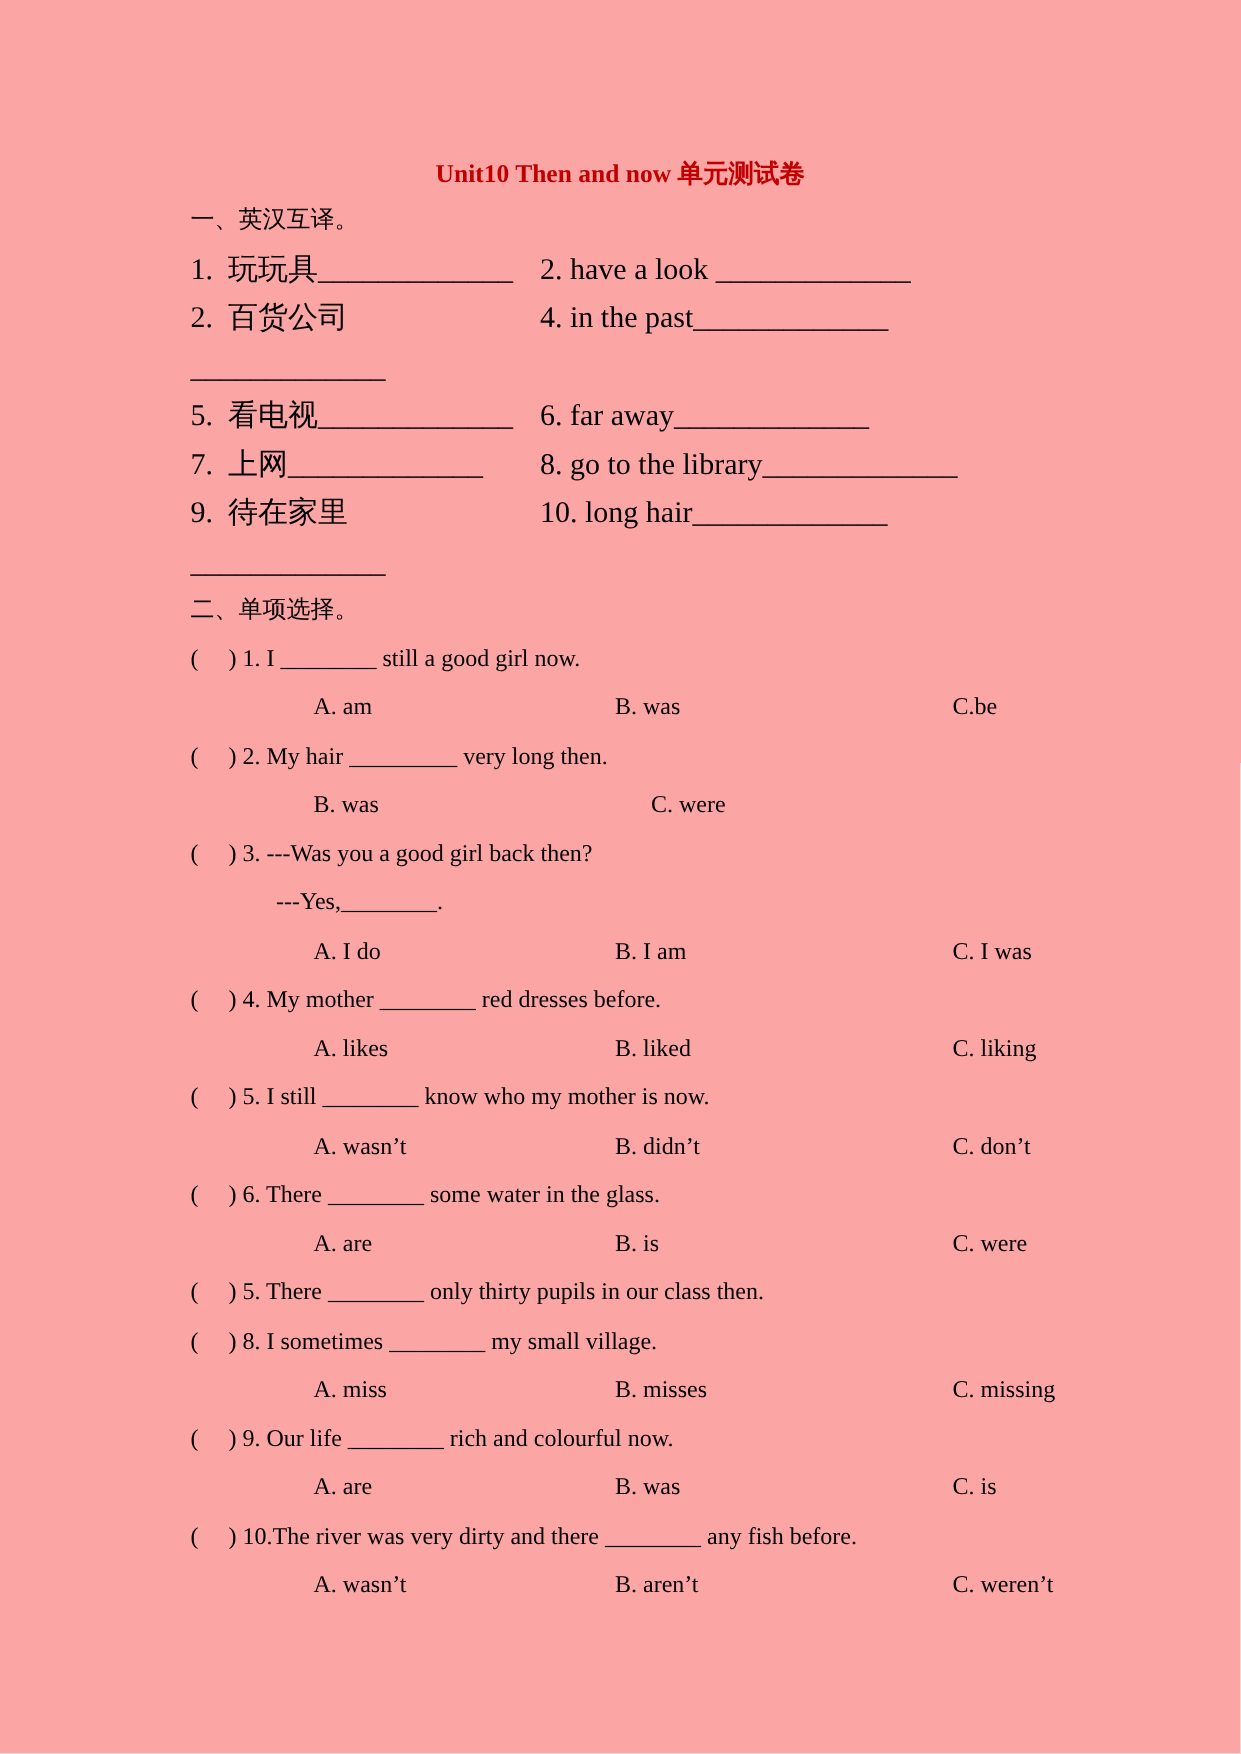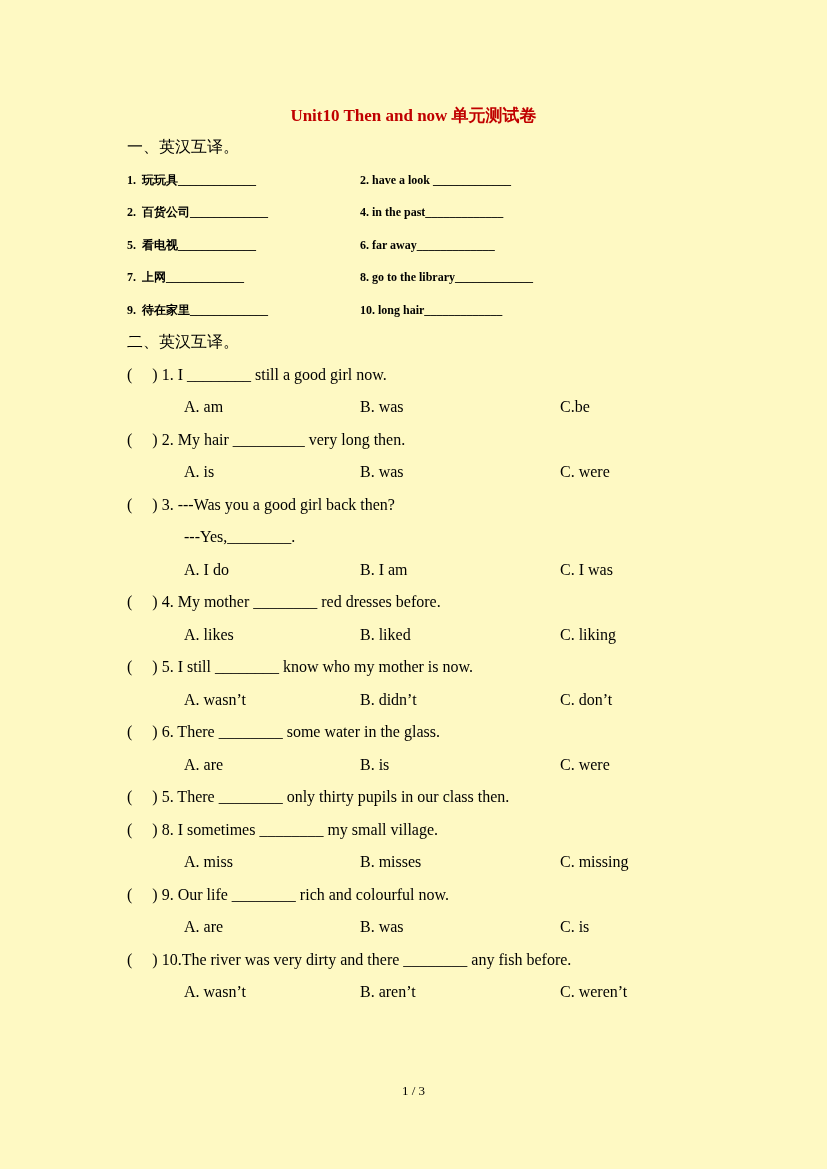--- a/index.html
+++ b/index.html
@@ -6,21 +6,21 @@
   html, body { background: #ffffff; }
   body {
     font-family: "Liberation Serif", "DejaVu Serif", serif;
     color: #000000;
   }
   .page {
     position: relative;
     width: 827px;
     height: 1169px;
     margin: 0 auto;
-    background: #fef9c3;
+    background: #fca5a5;
     overflow: hidden;
   }
   .title {
     margin-top: 101px;
     text-align: center;
     font-size: 17px;
     font-weight: bold;
     line-height: 30px;
     white-space: pre-wrap;
   }
@@ -29,34 +29,33 @@
     padding-right: 100px;
   }
   .line {
     font-size: 16px;
     line-height: 32.5px;
     white-space: pre-wrap;
   }
   .heading { font-size: 16px; }
   .trans-row {
     display: flex;
-    font-size: 12px;
+    font-size: 20px;
     line-height: 32.5px;
-    font-weight: bold;
   }
   .trans-row .cell { white-space: pre-wrap; }
   .trans-row .cell-left { width: 233px; flex: 0 0 233px; }
   .stem2 { padding-left: 57px; }
   .options {
     display: flex;
     font-size: 16px;
     line-height: 32.5px;
     padding-left: 57px;
   }
-  .options .opt { white-space: pre-wrap; }
+  .options .opt { white-space: pre-wrap; margin-left: 25px; }
   .options .opt-a { width: 176px; flex: 0 0 176px; }
   .options .opt-b { width: 200px; flex: 0 0 200px; }
   .footer {
     position: absolute;
     left: 0;
     right: 0;
     top: 1081px;
     text-align: center;
     font-size: 13px;
     line-height: 20px;
@@ -87,35 +86,34 @@
     </div>
     <div class="trans-row">
       <div class="cell cell-left">7.  上网_____________</div>
       <div class="cell">8. go to the library_____________</div>
     </div>
     <div class="trans-row">
       <div class="cell cell-left">9.  待在家里_____________</div>
       <div class="cell">10. long hair_____________</div>
     </div>
 
-    <div class="line heading">二、英汉互译。</div>
+    <div class="line heading">二、单项选择。</div>
 
     <div class="question">
       <div class="line stem">(     ) 1. I ________ still a good girl now.</div>
       <div class="options">
         <span class="opt opt-a">A. am</span>
         <span class="opt opt-b">B. was</span>
         <span class="opt opt-c">C.be</span>
       </div>
     </div>
 
     <div class="question">
       <div class="line stem">(     ) 2. My hair _________ very long then.</div>
       <div class="options">
-        <span class="opt opt-a">A. is</span>
         <span class="opt opt-b">B. was</span>
         <span class="opt opt-c">C. were</span>
       </div>
     </div>
 
     <div class="question">
       <div class="line stem">(     ) 3. ---Was you a good girl back then?</div>
       <div class="line stem stem2">---Yes,________.</div>
       <div class="options">
         <span class="opt opt-a">A. I do</span>
@@ -177,15 +175,14 @@
       <div class="line stem">(     ) 10.The river was very dirty and there ________ any fish before.</div>
       <div class="options">
         <span class="opt opt-a">A. wasn’t</span>
         <span class="opt opt-b">B. aren’t</span>
         <span class="opt opt-c">C. weren’t</span>
       </div>
     </div>
 
   </div>
 
-  <div class="footer">1 / 3</div>
 
 </div>
 
 </body></html>

